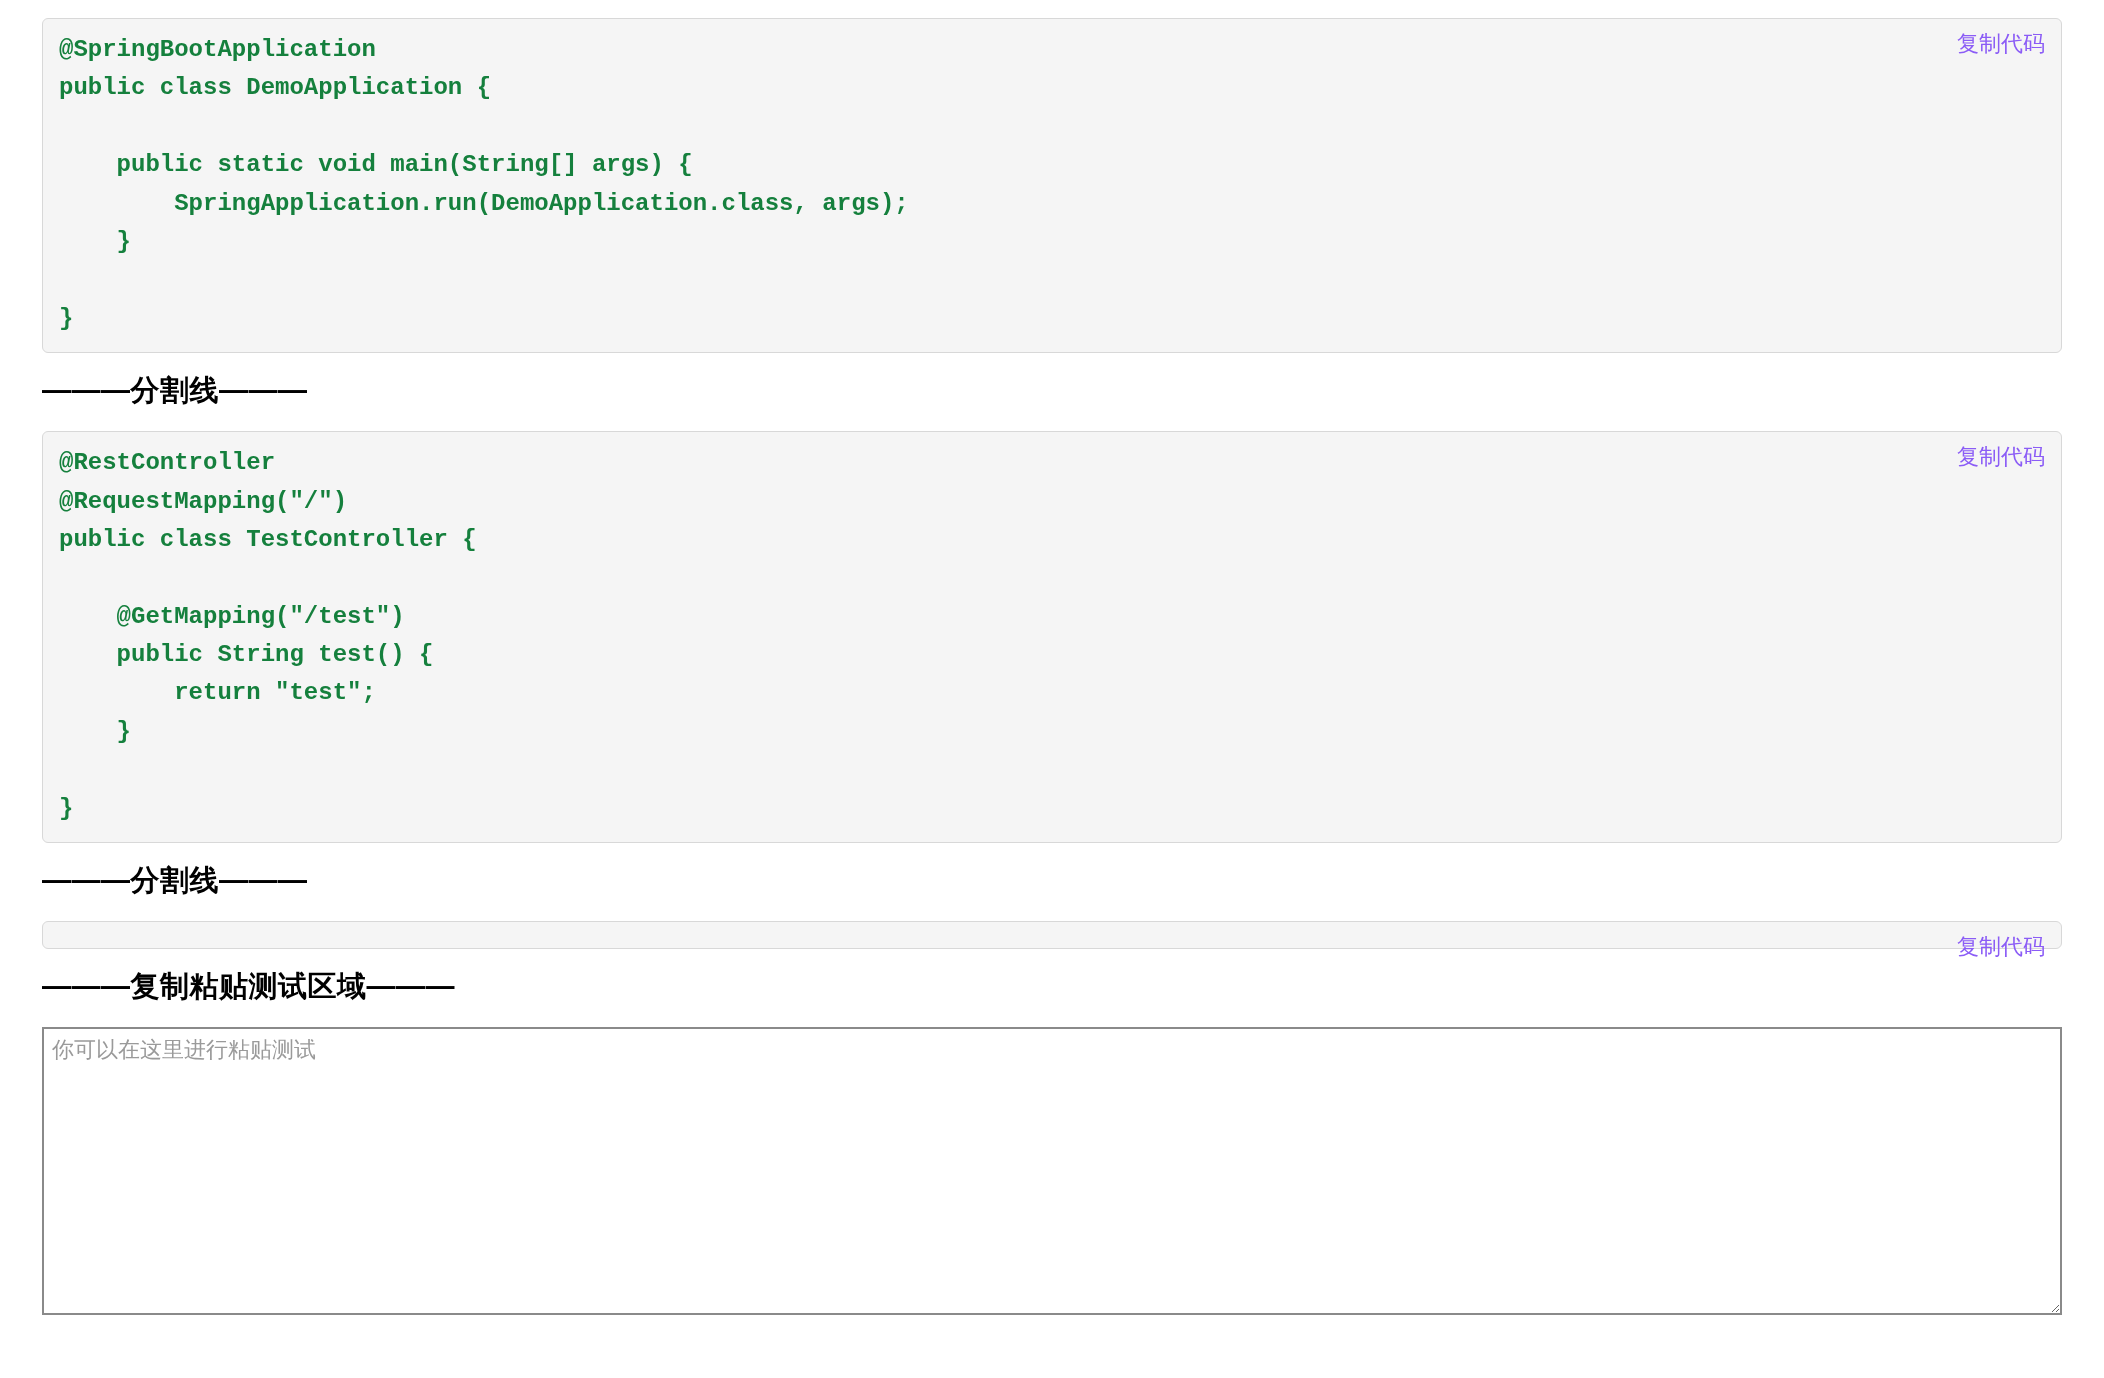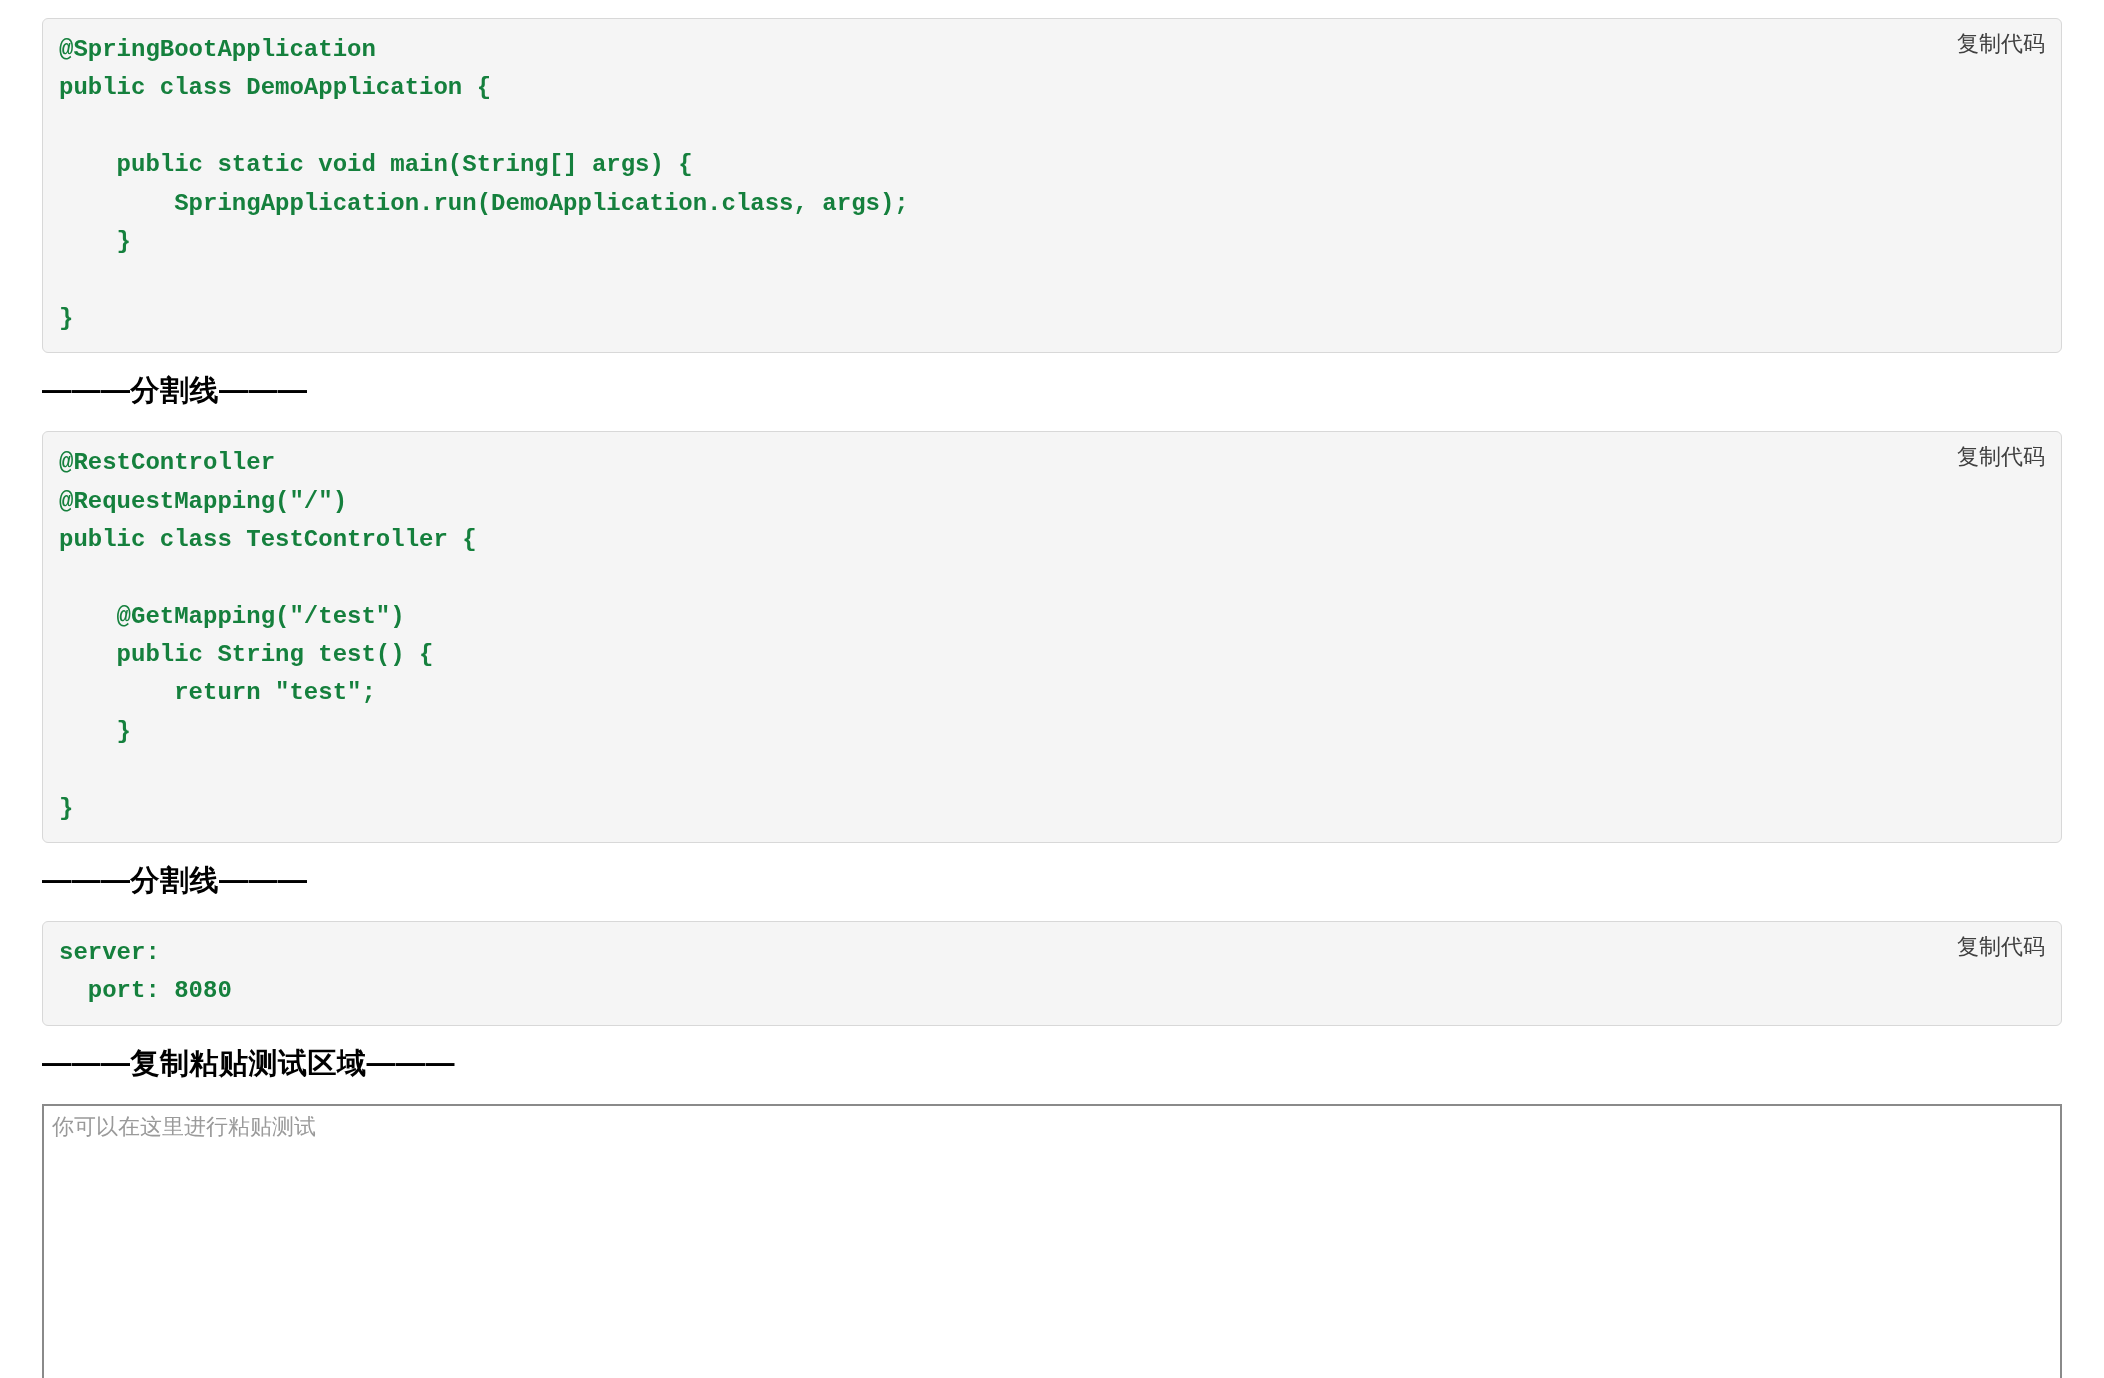--- a/index.html
+++ b/index.html
@@ -27,21 +27,21 @@
       line-height: 1.6;
       white-space: pre;
       color: #15803d;
       font-weight: 600;
     }
     .copy-btn {
       position: absolute;
       top: 10px;
       right: 16px;
       font-size: 22px;
-      color: #404040;
+      color: #8b5cf6;
       cursor: pointer;
       font-family: -apple-system, BlinkMacSystemFont, "Segoe UI", Helvetica, Arial, sans-serif;
       background: none;
       border: none;
     }
     .divider-label {
       font-size: 29px;
       font-weight: 700;
       color: #000000;
       margin: 17px 0 20px 0;
@@ -92,22 +92,20 @@
         return "test";
     }
 
 }</div>
 </div>
 
 <div class="divider-label">———分割线———</div>
 
 <div class="code-block">
   <button class="copy-btn">复制代码</button>
-  <div class="code-content">server:
-  port: 8080</div>
 </div>
 
 <div class="divider-label">———复制粘贴测试区域———</div>
 
 <textarea class="paste-area" placeholder="你可以在这里进行粘贴测试" style=""></textarea>
 
 
 
 
 </body></html>

